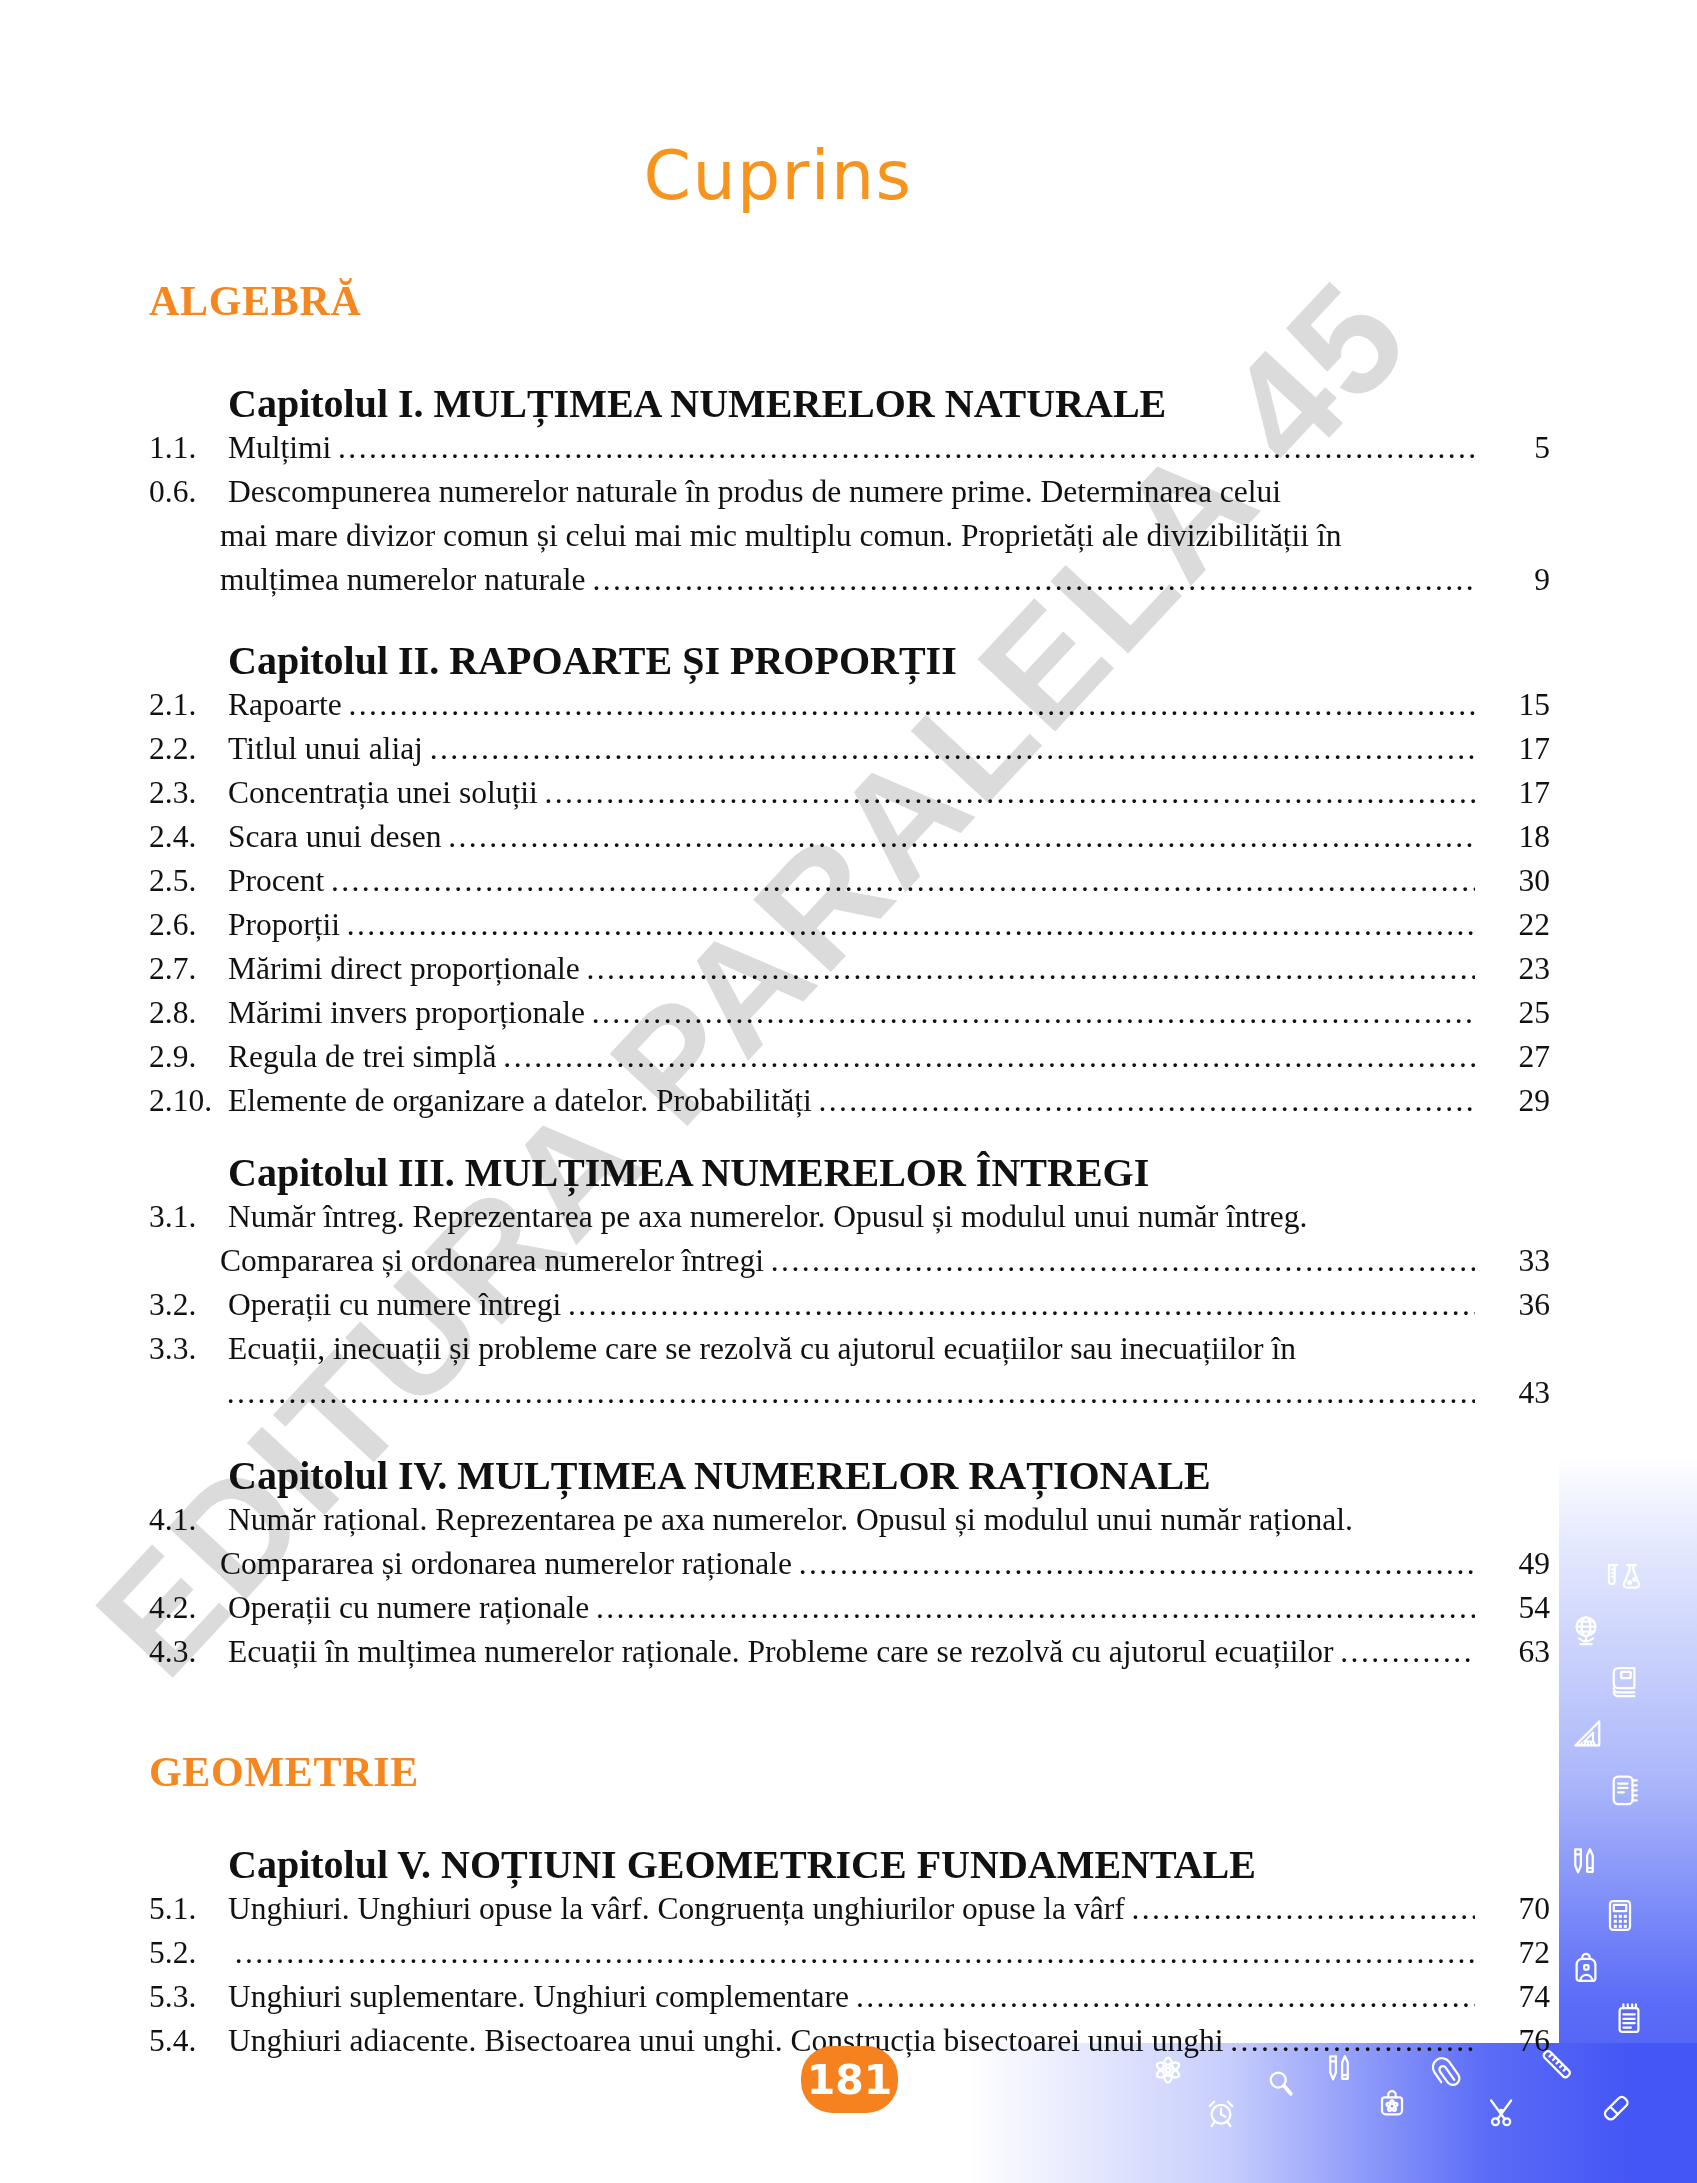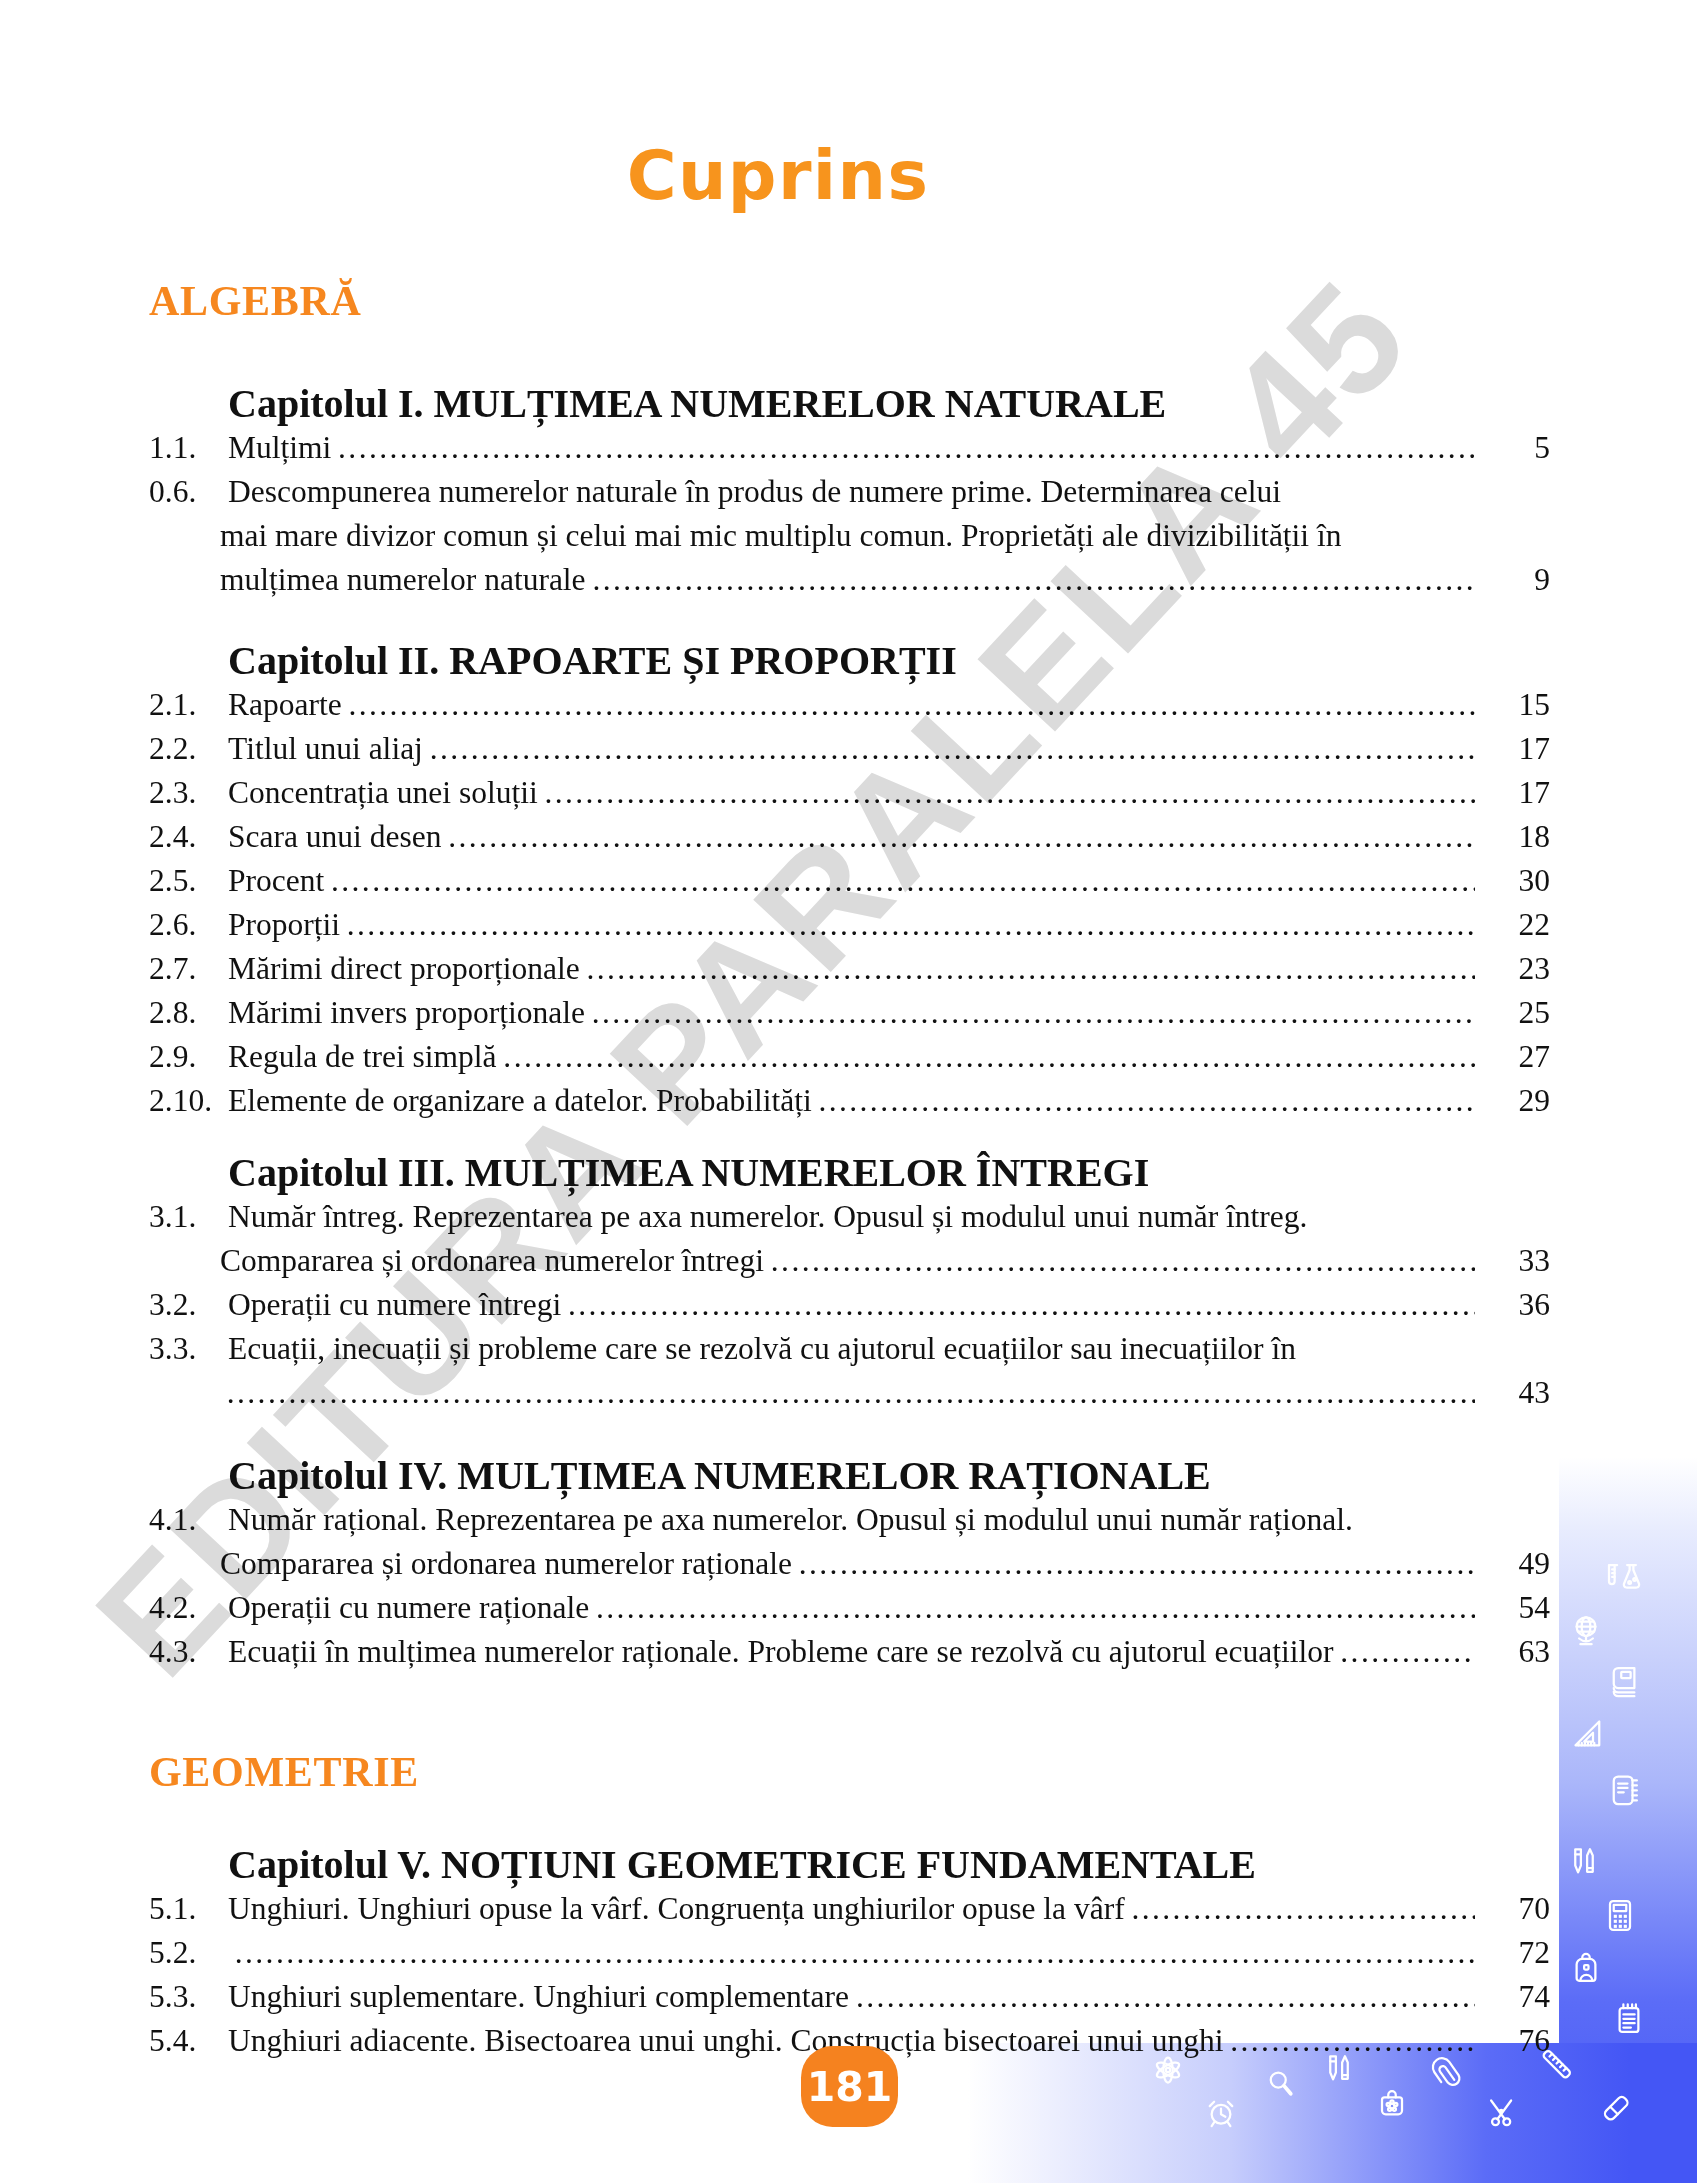--- a/index.html
+++ b/index.html
@@ -1,20 +1,20 @@
 <!DOCTYPE html>
 <html style="font-size:11px"><head>
 <meta charset="utf-8">
 <style>
   html,body{margin:0;padding:0}
   body{width:1698px;height:2183px;position:relative;background:#fff;overflow:hidden;
        font-family:"Liberation Serif",serif;color:#111}
 
   .title{position:absolute;top:136px;left:0;width:1556px;text-align:center;
-         font-family:"DejaVu Sans",sans-serif;font-weight:700;font-size:68px;
+         font-family:"DejaVu Sans",sans-serif;font-weight:400;font-size:68px;
          color:#F7941D;letter-spacing:1.4px;z-index:2}
 
   .watermark{position:absolute;left:-240px;top:890px;width:1986px;text-align:center;
              font-family:"Liberation Sans",sans-serif;font-weight:bold;font-size:154px;
              color:#DBDBDB;transform:rotate(-47deg);white-space:nowrap;z-index:0;
              letter-spacing:4.1px}
 
   .toc{position:absolute;left:149px;top:279px;width:1401px;z-index:2}
   .sec-head{font-size:42px;font-weight:bold;color:#F6871F;line-height:44px;letter-spacing:0.7px}
   .chap{font-size:40px;font-weight:bold;line-height:44px;padding-left:79px}
@@ -23,21 +23,21 @@
   .row.cont{padding-left:71px}
   .txt{flex:0 0 auto;white-space:nowrap}
   .dots{flex:1 1 auto;overflow:hidden;white-space:nowrap;letter-spacing:2.4px;margin-left:6.8px}
   .pg{flex:0 0 75px;text-align:right}
 
   .sidebar{position:absolute;left:1559px;top:1457px;width:138px;height:726px;z-index:1;
            background:linear-gradient(180deg,#ffffff 0%,#e8ecfe 10%,#aab6fa 45%,#5b6cf7 75%,#4456f5 100%)}
   .band{position:absolute;left:849px;top:2043px;width:849px;height:140px;z-index:1;
         background:linear-gradient(90deg,#ffffff 0%,#ffffff 14%,#c6cdfc 45%,#5b6cf7 75%,#4456f5 92%)}
 
-  .badge{position:absolute;left:801px;top:2046px;width:97px;height:81px;background:#F5821F;
+  .badge{position:absolute;left:801px;top:2046px;width:97px;height:67px;background:#F5821F;
          border-radius:31.5px;z-index:3;display:flex;align-items:center;justify-content:center;
          font-family:"DejaVu Sans",sans-serif;font-weight:800;font-size:41px;color:#fff}
 
   .ic{position:absolute;width:40px;height:40px;z-index:3}
   .ic svg{width:100%;height:100%;stroke:#fff;fill:none;stroke-width:3.6;
           stroke-linecap:round;stroke-linejoin:round}
   .ic .f{fill:#fff;stroke:none}
 </style>
 </head>
 <body>

